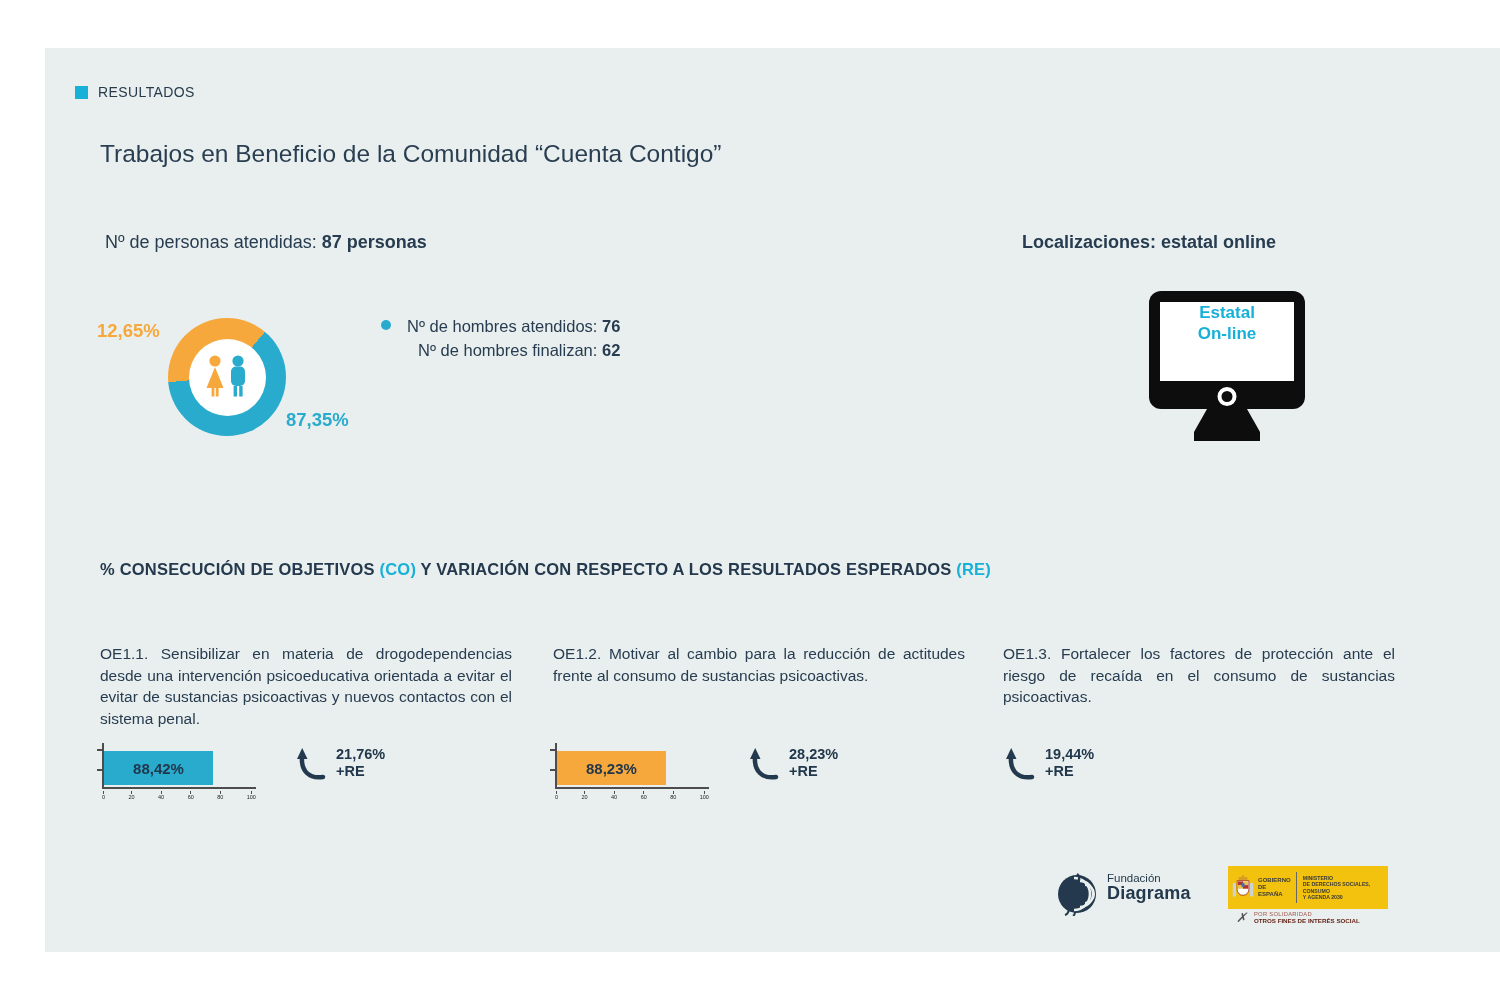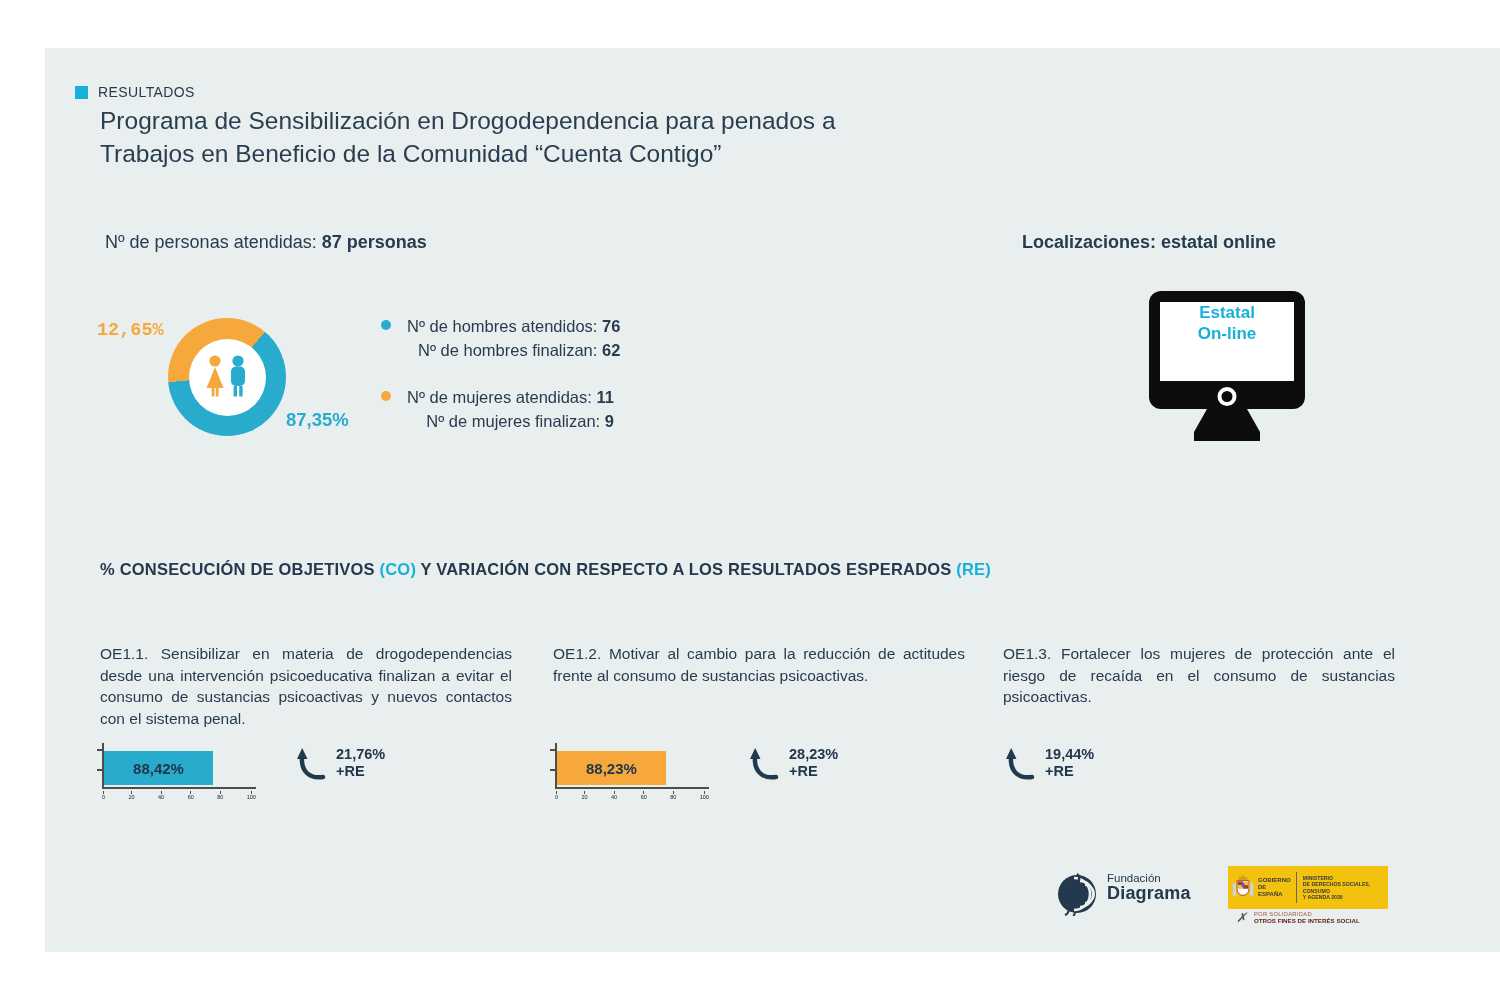--- a/index.html
+++ b/index.html
@@ -22,21 +22,21 @@
   .attended b{font-weight:700;}
   .localizaciones{position:absolute;left:977px;top:184px;font-size:18px;font-weight:700;color:#273c50;}
 
   
   .donut{position:absolute;left:123px;top:270px;width:118px;height:118px;border-radius:50%;
     background:conic-gradient(from 40deg,var(--teal) 0 225deg,var(--orange) 225deg 360deg);
     display:flex;align-items:center;justify-content:center;}
   .donut-hole{width:77px;height:77px;border-radius:50%;background:#fff;
     display:flex;align-items:center;justify-content:center;}
   .donut-label{position:absolute;font-size:18.5px;font-weight:700;}
-  .donut-label.female{left:52px;top:272px;color:var(--orange);font-family:Liberation Mono, monospace;}
+  .donut-label.female{left:52px;top:272px;color:var(--orange);}
   .donut-label.male{left:241px;top:361px;color:var(--teal);}
 
   
   .legend{position:absolute;left:336px;top:266px;display:flex;flex-direction:column;gap:23px;}
   .legend-item{display:flex;gap:16px;text-align:right;}
   .dot{width:10px;height:10px;border-radius:50%;margin-top:6px;flex:none;}
   .dot.teal{background:var(--teal);} .dot.orange{background:var(--orange);}
   .legend-lines{font-size:16.5px;line-height:24px;color:#273c50;}
   .legend-lines b{font-weight:700;}
 
@@ -101,21 +101,21 @@
 <body>
 
 <div class="canvas">
   <div class="panel">
 
     <div class="kicker">
       <span class="kicker-sq"></span>
       <span class="kicker-txt">RESULTADOS</span>
     </div>
 
-    <h1 class="title"><span>Programa de Sensibilización en Drogodependencia para penados a</span><br><span>Trabajos en Beneficio de la Comunidad “Cuenta Contigo”</span></h1>
+    <h1 class="title"><br><span>Trabajos en Beneficio de la Comunidad “Cuenta Contigo”</span></h1>
 
     <div class="attended">
       <span>Nº de personas atendidas:</span>
       <b>87 personas</b>
     </div>
     <div class="localizaciones">Localizaciones: estatal online</div>
 
     <div class="donut">
       <div class="donut-hole">
         <svg width="54" height="48" viewBox="0 0 54 48">
@@ -134,45 +134,38 @@
     <span class="donut-label male">87,35%</span>
 
     <div class="legend">
       <div class="legend-item">
         <span class="dot teal"></span>
         <div class="legend-lines">
           <div><span>Nº de hombres atendidos:</span> <b>76</b></div>
           <div><span>Nº de hombres finalizan:</span> <b>62</b></div>
         </div>
       </div>
-      <div class="legend-item">
-        <span class="dot orange"></span>
-        <div class="legend-lines">
-          <div><span>Nº de mujeres atendidas:</span> <b>11</b></div>
-          <div><span>Nº de mujeres finalizan:</span> <b>9</b></div>
-        </div>
-      </div>
     </div>
 
     <div class="monitor">
       <div class="monitor-frame">
         <div class="monitor-screen">
           <span>Estatal</span>
           <span>On-line</span>
         </div>
         <div class="monitor-cam"></div>
       </div>
       <div class="monitor-neck"></div>
       <div class="monitor-base"></div>
     </div>
 
     <h2 class="section-title"><span>% CONSECUCIÓN DE OBJETIVOS </span><span class="accent">(CO)</span><span> Y VARIACIÓN CON RESPECTO A LOS RESULTADOS ESPERADOS </span><span class="accent">(RE)</span></h2>
 
     <div class="obj obj1">
-      <p class="obj-text">OE1.1. Sensibilizar en materia de drogodependencias desde una intervención psicoeducativa finalizan a evitar el consumo de sustancias psicoactivas y nuevos contactos con el sistema penal.</p>
+      <p class="obj-text">OE1.1. Sensibilizar en materia de drogodependencias desde una intervención psicoeducativa orientada a evitar el evitar de sustancias psicoactivas y nuevos contactos con el sistema penal.</p>
       <div class="chart-row">
         <div class="mini-chart">
           <div class="y-axis"></div>
           <div class="bar" style="width: 73.6833%; background: rgb(41, 171, 206);">
             <span class="bar-label">88,42%</span>
           </div>
           <div class="x-axis"></div>
           <div class="ticks">
               <span>0</span>
               <span>20</span>
@@ -220,21 +213,21 @@
           </svg>
           <div class="var-text">
             <b>28,23%</b>
             <b>+RE</b>
           </div>
         </div>
       </div>
     </div>
 
     <div class="obj obj3">
-      <p class="obj-text">OE1.3. Fortalecer los mujeres de protección ante el riesgo de recaída en el consumo de sustancias psicoactivas.</p>
+      <p class="obj-text">OE1.3. Fortalecer los factores de protección ante el riesgo de recaída en el consumo de sustancias psicoactivas.</p>
       <div class="chart-row">
         <div class="variation">
           <svg class="arrow" viewBox="0 0 30 36">
             <path d="M27 31 C13 33 5 25 6 11" fill="none" stroke="#233a4e" stroke-width="4.5" stroke-linecap="round"></path>
             <path d="M1 13 L11.5 13 L6.2 2 Z" fill="#233a4e"></path>
           </svg>
           <div class="var-text">
             <b>19,44%</b>
             <b>+RE</b>
           </div>

